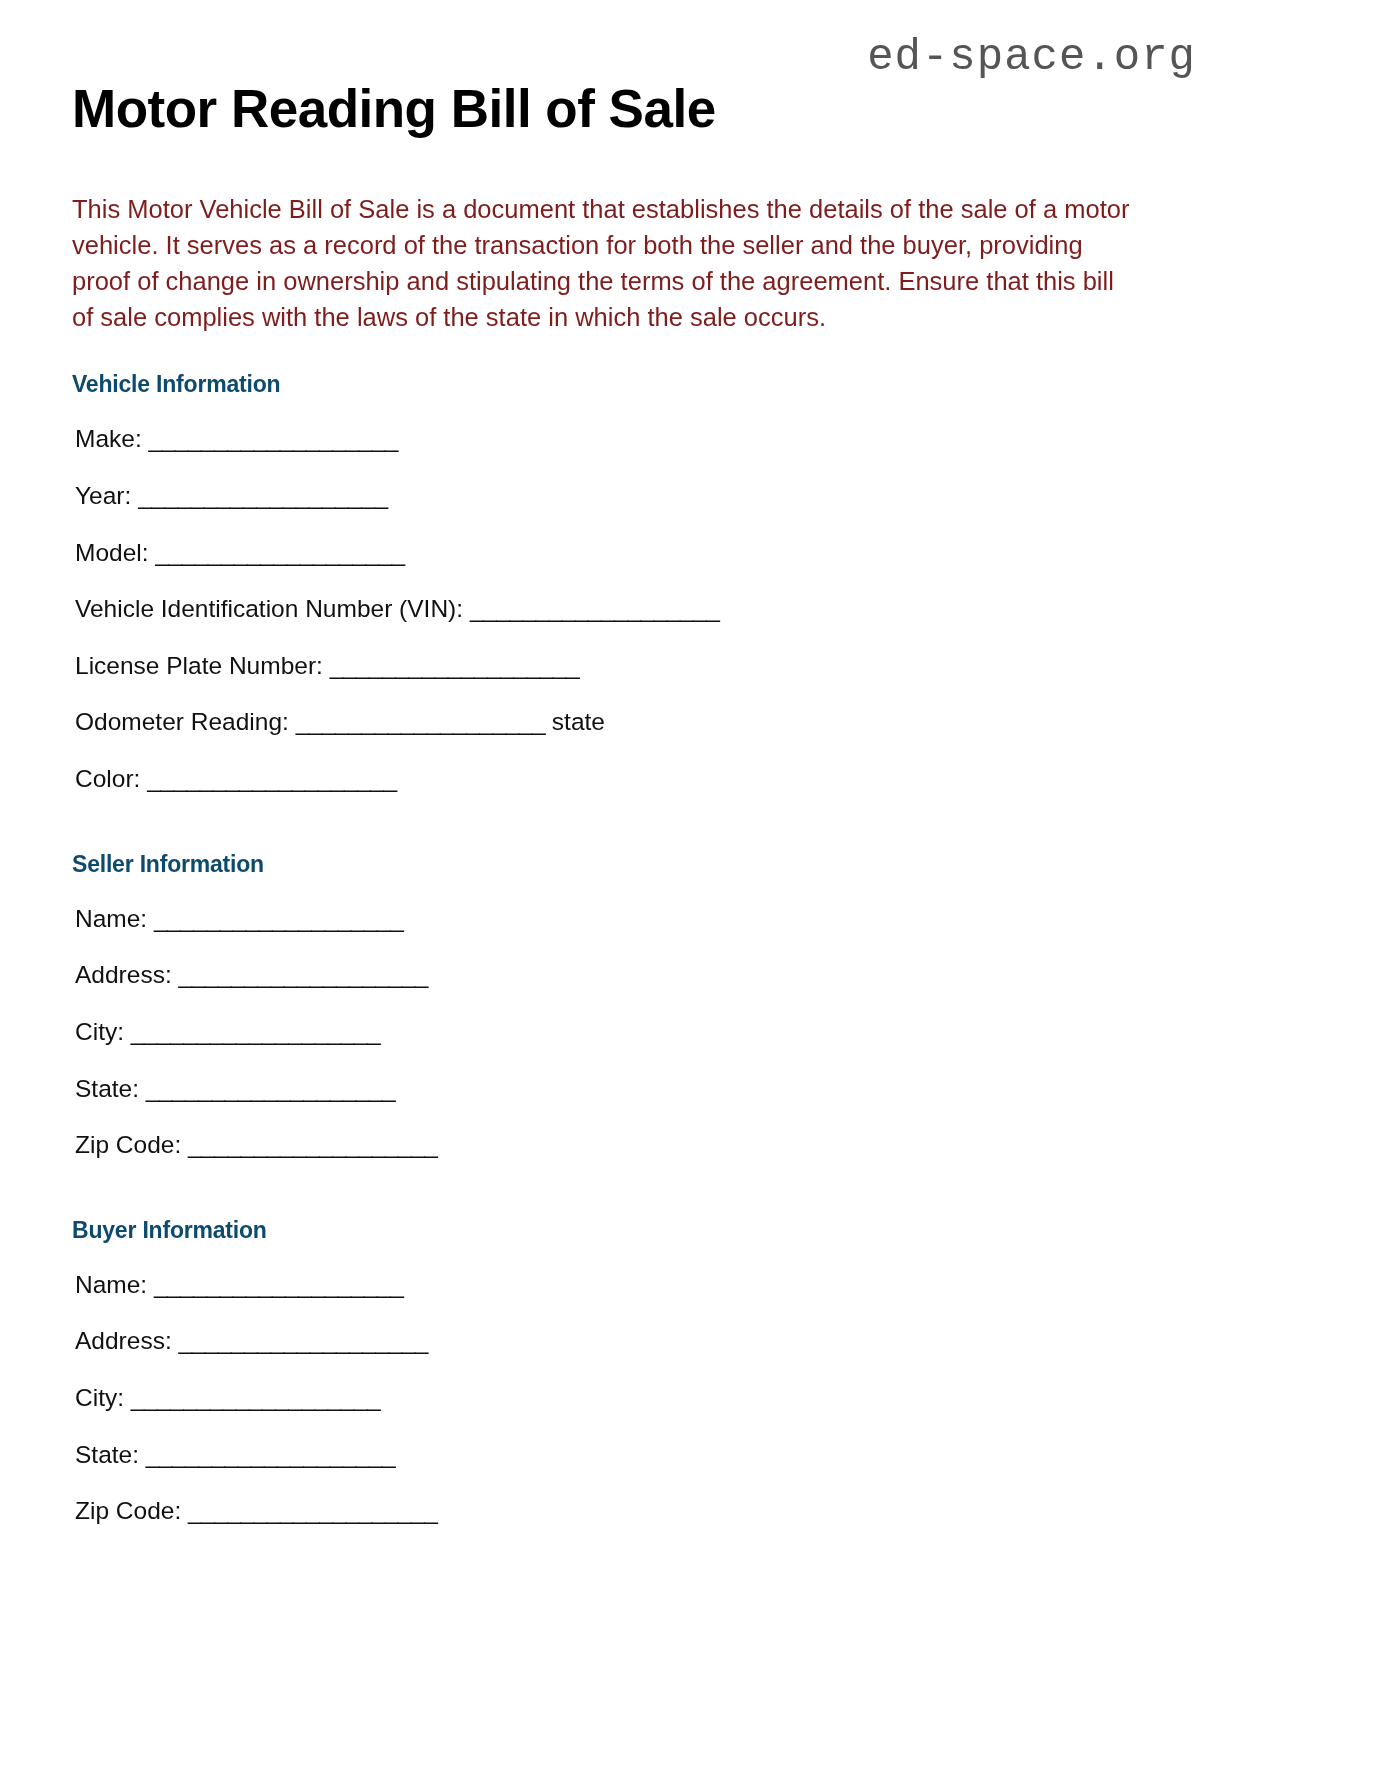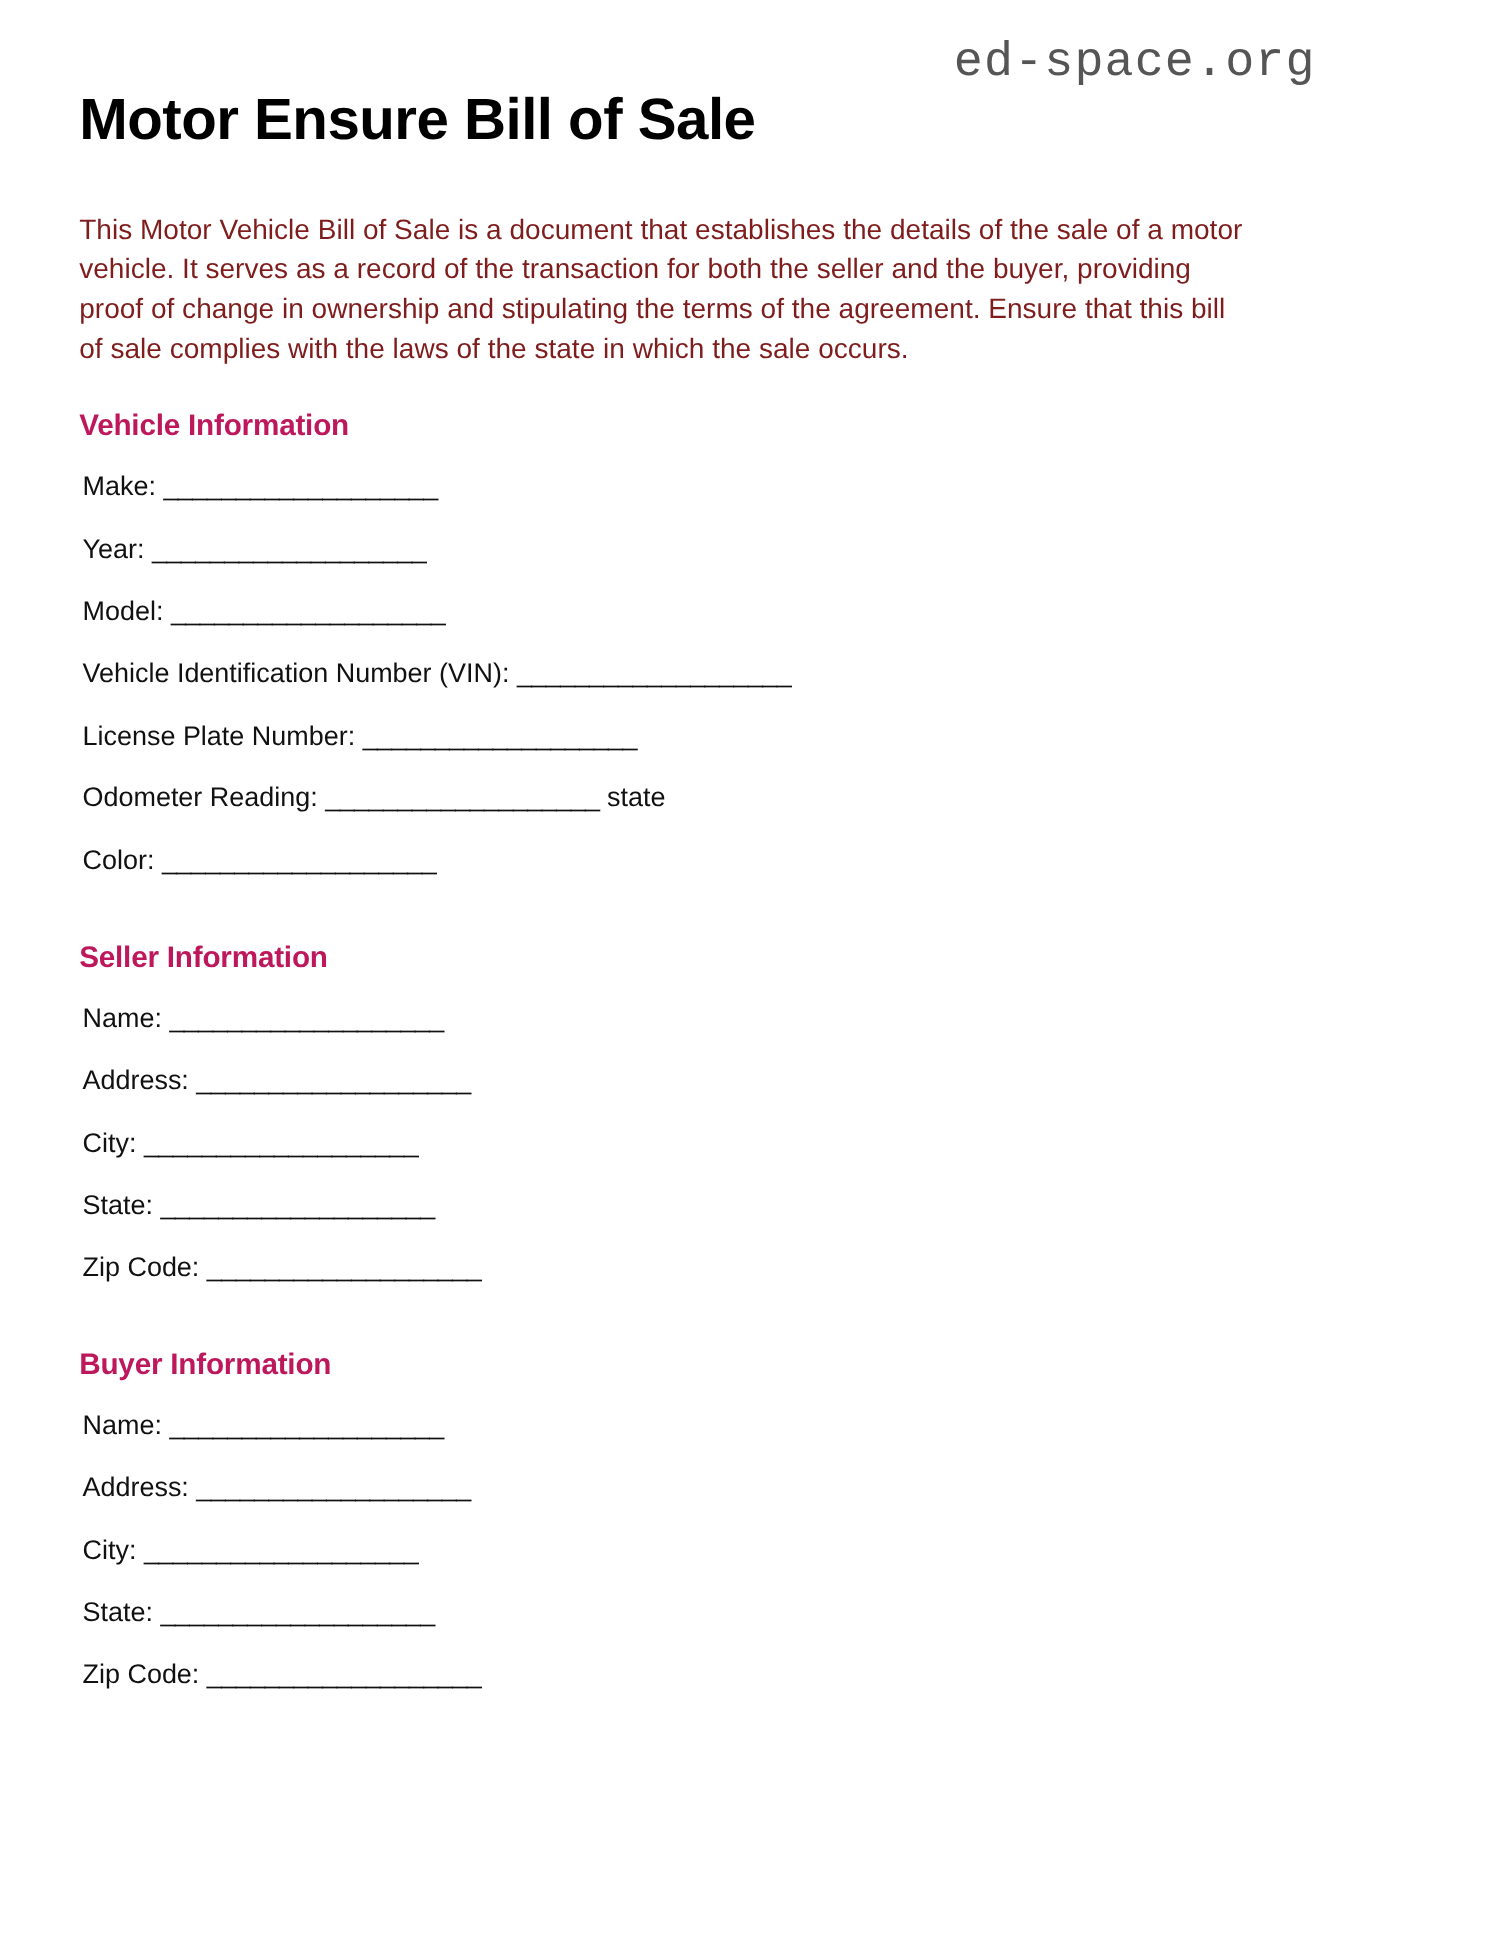--- a/index.html
+++ b/index.html
@@ -48,25 +48,25 @@
     font-size: 25.5px;
     line-height: 1.42;
     color: #7f1d1d;
     max-width: 1060px;
   }
   .intro p {
     margin: 0;
   }
   .section-heading {
     font-family: "Liberation Sans Narrow", "Liberation Sans", sans-serif;
-    font-size: 27px;
+    font-size: 23px;
     font-weight: bold;
     letter-spacing: -0.2px;
     margin: 0;
-    color: #be185d;
+    color: #0c4a6e;
   }
   .section {
     margin-top: 36px;
   }
   .fields {
     margin-top: 26px;
     margin-left: 3px;
   }
   .field-row {
     font-size: 24.5px;
@@ -94,21 +94,21 @@
 </style>
 </head>
 <body>
 
 <div class="page">
 
   <div class="watermark">ed-space.org</div>
 
   <div class="content">
 
-    <h1 class="doc-title">Motor Ensure Bill of Sale</h1>
+    <h1 class="doc-title">Motor Reading Bill of Sale</h1>
 
     <div class="intro">
       <p>This Motor Vehicle Bill of Sale is a document that establishes the details of the sale of a motor vehicle. It serves as a record of the transaction for both the seller and the buyer, providing proof of change in ownership and stipulating the terms of the agreement. Ensure that this bill of sale complies with the laws of the state in which the sale occurs.</p>
     </div>
 
     <div id="sections-container">
         <div class="section">
           <h2 class="section-heading">Vehicle Information</h2>
           <div class="fields">
             <div class="field-row"><span class="field-label">Make:</span> <span class="blank">___________________</span></div>

